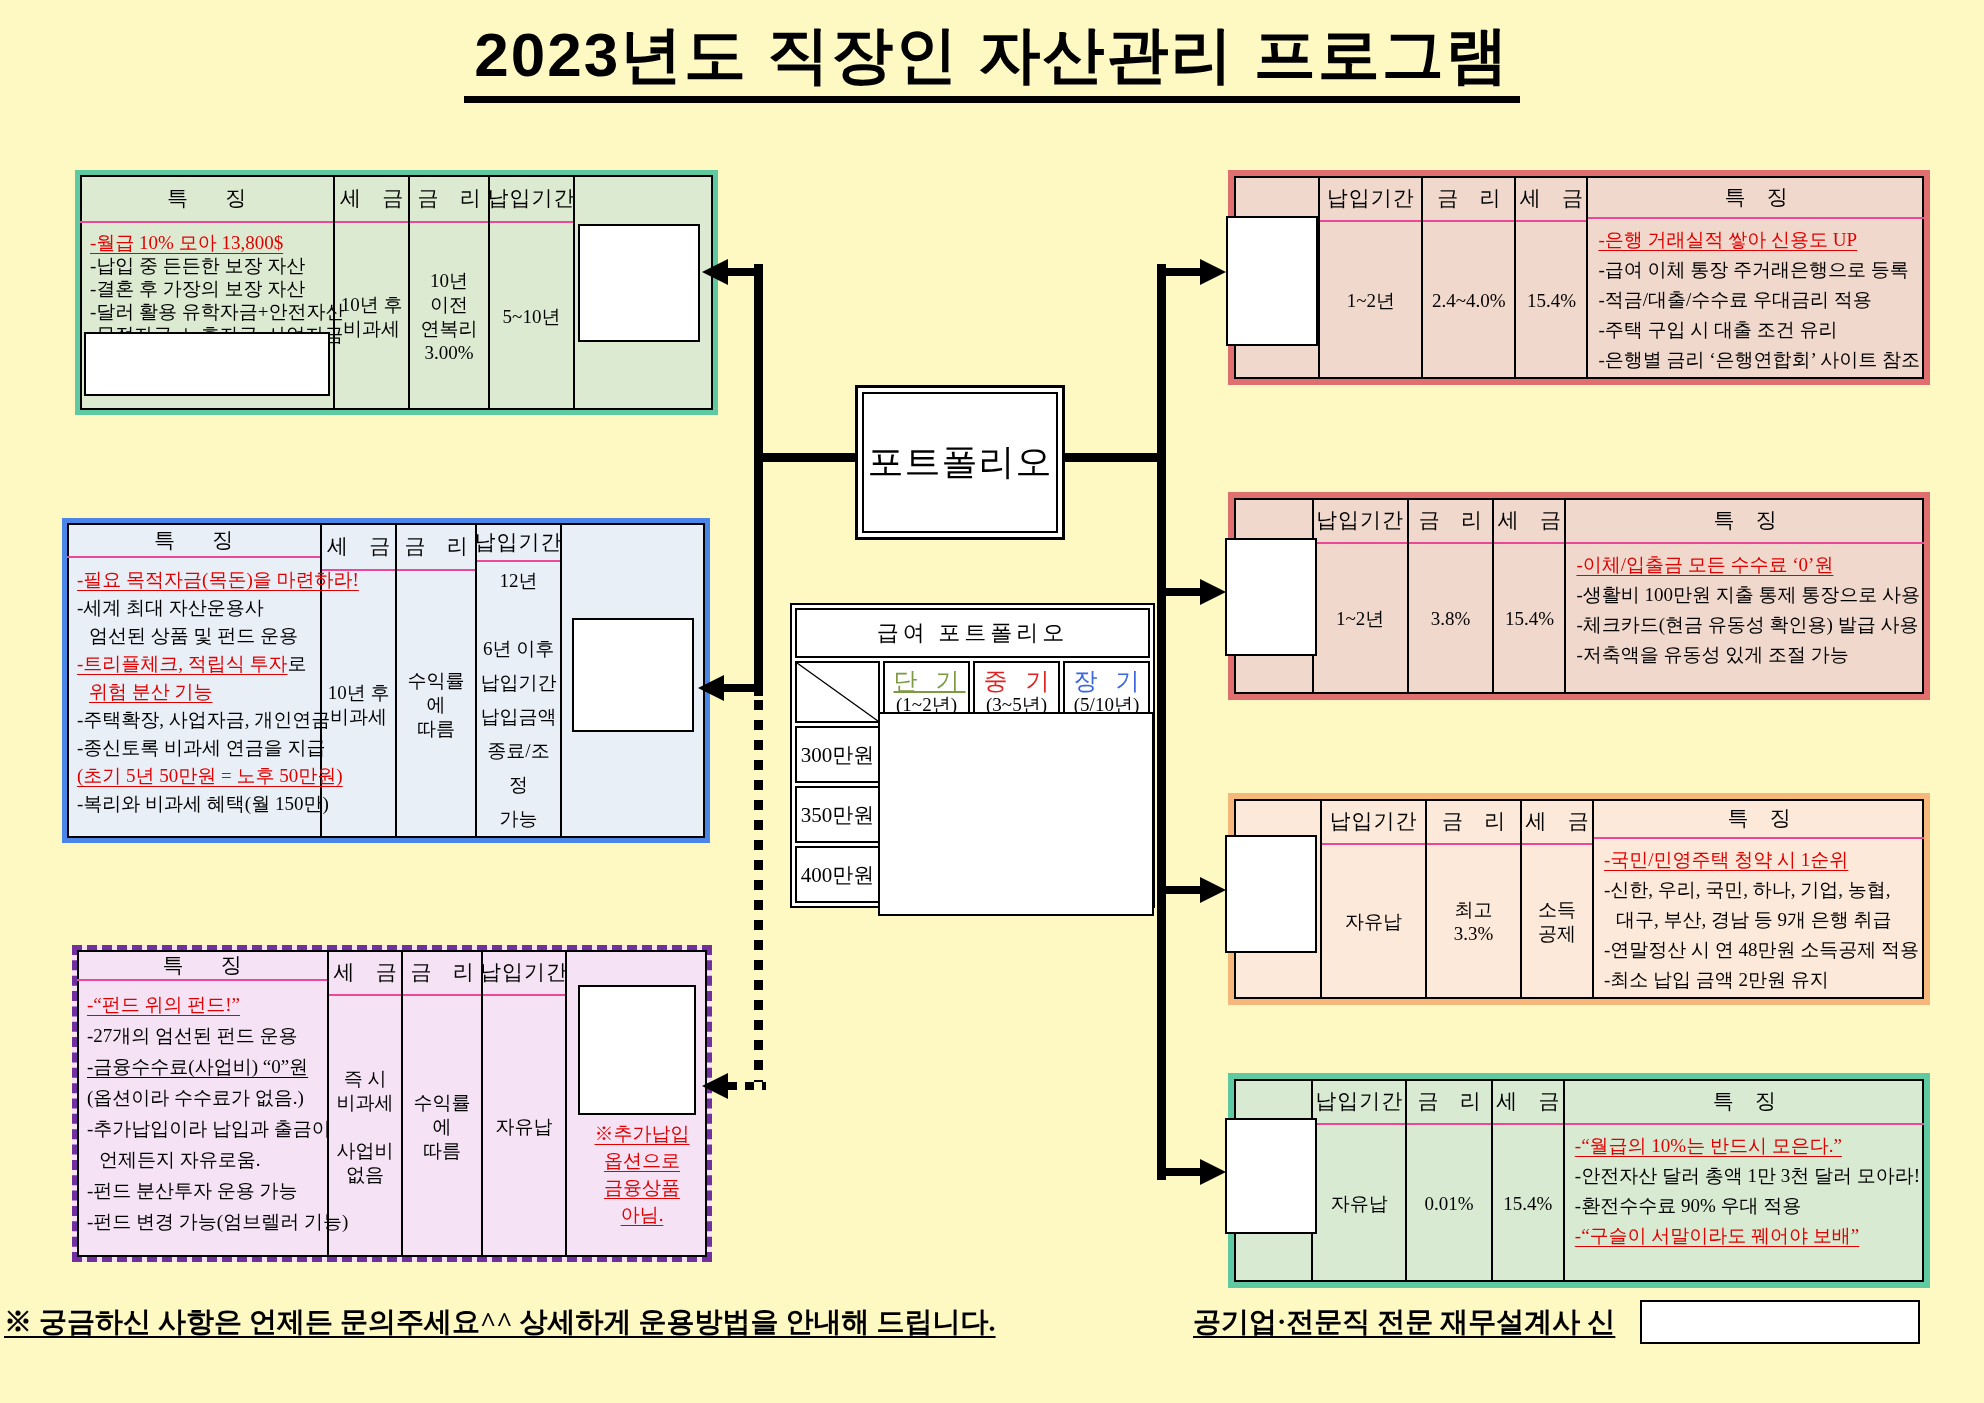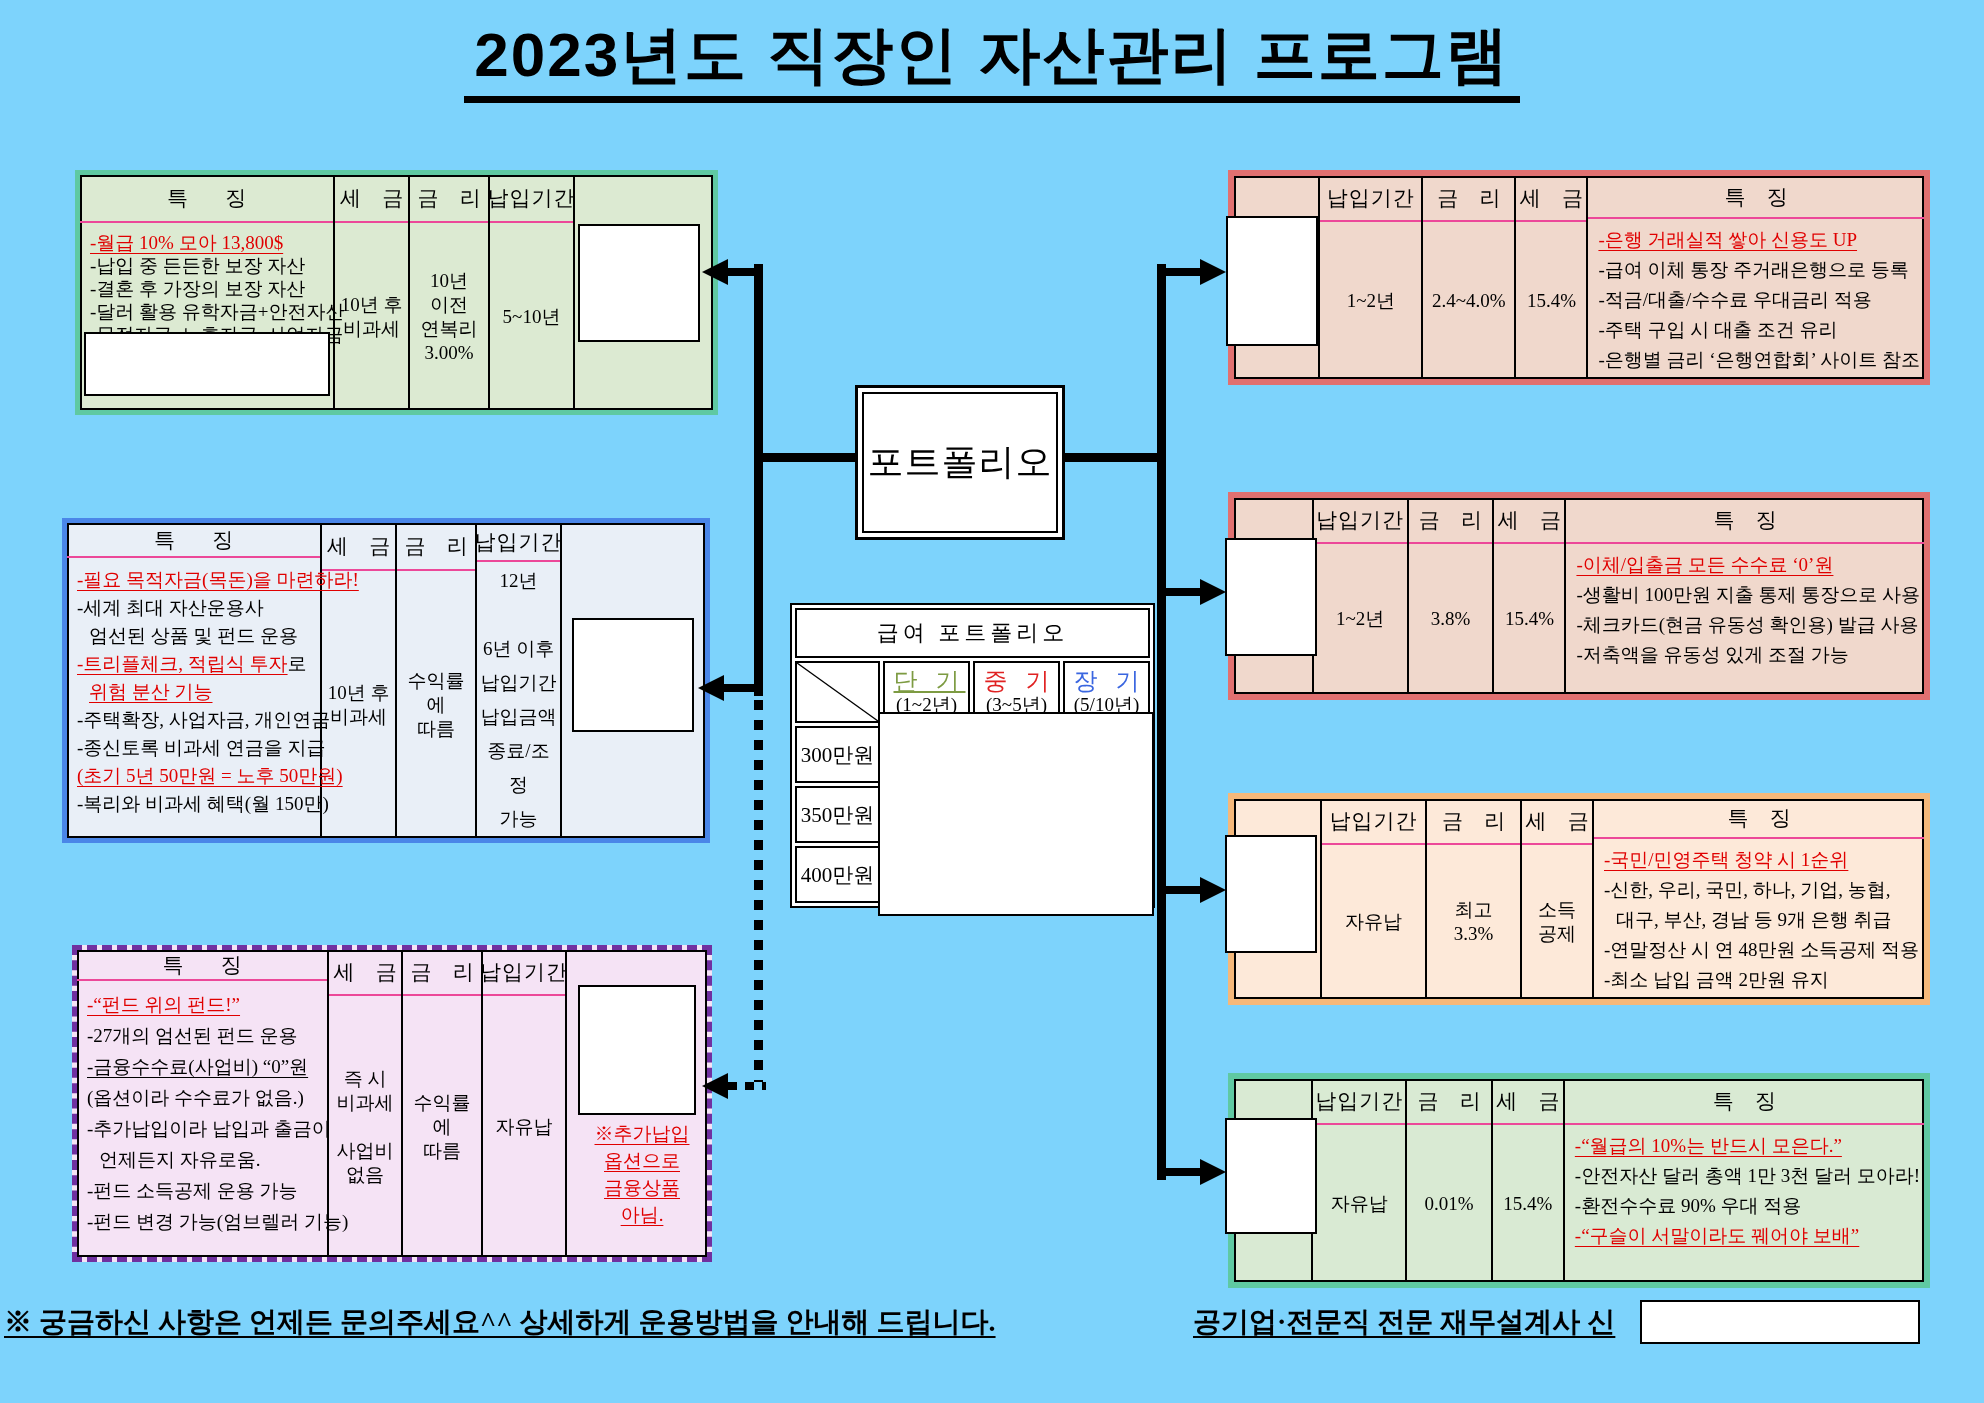--- a/index.html
+++ b/index.html
@@ -1,17 +1,17 @@
 <!DOCTYPE html>
 <html><head>
 <meta charset="utf-8">
 <style>
   html,body{margin:0;padding:0;background:#fff;}
   body{font-family:"Liberation Serif","DejaVu Serif",serif;color:#000;}
-  #canvas{position:relative;width:1984px;height:1403px;background:#7dd3fc;overflow:hidden;}
+  #canvas{position:relative;width:1984px;height:1403px;background:#fef9c3;overflow:hidden;}
 
   
   #title-wrap{position:absolute;top:18px;left:0;width:1984px;text-align:center;}
   #title{display:inline-block;font-family:"Liberation Sans","DejaVu Sans",sans-serif;
          font-weight:900;font-size:62px;letter-spacing:2px;line-height:1.2;
          border-bottom:7px solid #000;padding:0 10px 4px 10px;}
 
   
   .lt,.rt{position:absolute;display:flex;box-sizing:border-box;box-shadow:inset 0 0 0 2px #000;}
   .col{display:flex;flex-direction:column;border-right:2px solid #000;box-sizing:border-box;}
@@ -166,21 +166,21 @@
   <div class="lt purple-t" style="left:72px;top:945px;width:640px;height:317px;">
     <div class="col" style="width:252px;">
       <div class="hd sp-wide" style="height:44px;">특 징</div>
       <div class="feat-bd">
         <div class="ln red u">-“펀드 위의 펀드!”</div>
         <div class="ln">-27개의 엄선된 펀드 운용</div>
         <div class="ln u">-금융수수료(사업비) “0”원</div>
         <div class="ln">(옵션이라 수수료가 없음.)</div>
         <div class="ln">-추가납입이라 납입과 출금이</div>
         <div class="ln ind">언제든지 자유로움.</div>
-        <div class="ln">-펀드 소득공제 운용 가능</div>
+        <div class="ln">-펀드 분산투자 운용 가능</div>
         <div class="ln">-펀드 변경 가능(엄브렐러 기능)</div>
       </div>
     </div>
     <div class="col" style="width:74px;">
       <div class="hd sp-med" style="height:44px;">세 금</div>
       <div class="bd">즉 시
 비과세
 
 사업비
 없음</div>

